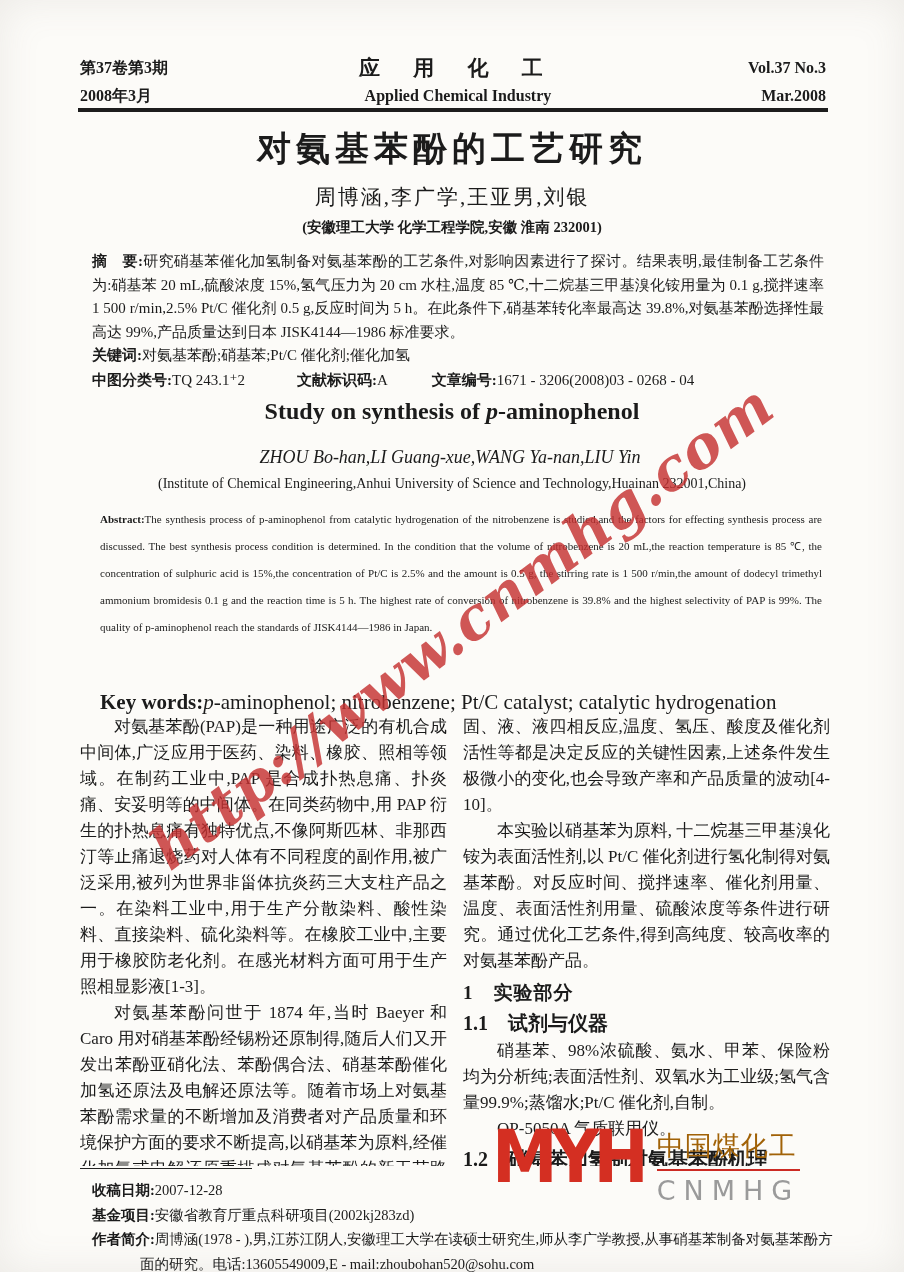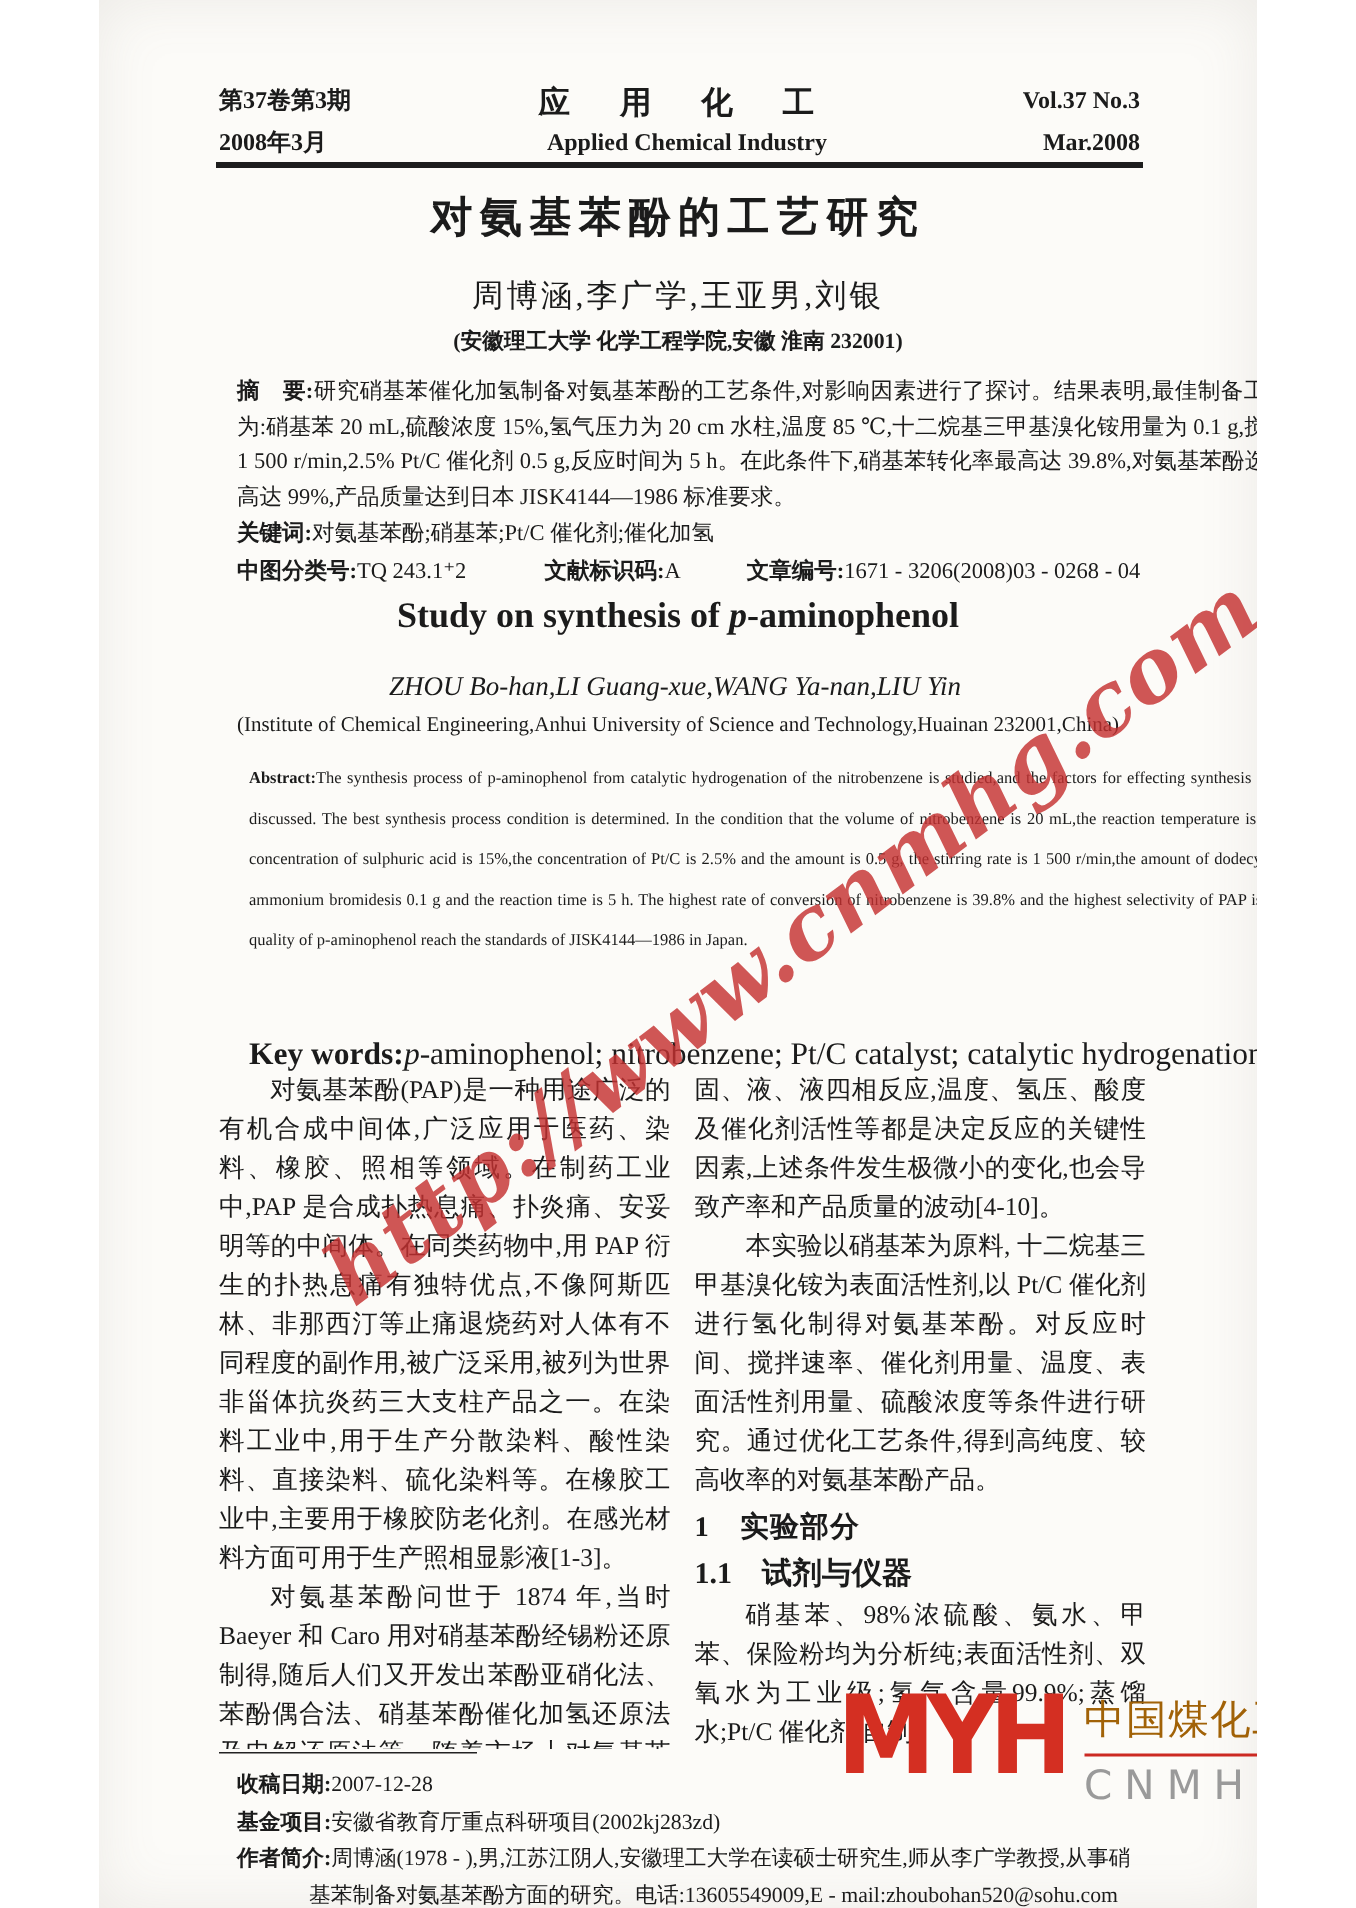--- a/index.html
+++ b/index.html
@@ -1,35 +1,35 @@
 <!DOCTYPE html>
 <html><head>
 <meta charset="utf-8">
 <style>
   html,body{margin:0;padding:0;background:#ffffff;}
   .page{
     position:relative;
-    width:772px;height:1272px;
+    width:904px;height:1272px;
     margin:0 auto;
     background:#fcfbf8;
     color:#1b1b1b;
     font-family:"Liberation Serif","DejaVu Serif",serif;
     overflow:hidden;
     box-shadow:inset 0 0 40px rgba(120,115,105,0.12);
   }
   
   .hdr{position:absolute;top:54px;left:80px;right:78px;display:flex;justify-content:space-between;align-items:flex-start;}
   .hdr .l,.hdr .r{font-size:16px;line-height:28px;font-weight:bold;}
   .hdr .r{text-align:right;}
   .hdr .c{text-align:center;}
   .hdr .c .jcn{font-size:21px;font-weight:bold;letter-spacing:14px;}
   .hdr .c .jen{font-size:16px;font-weight:bold;margin-top:5px;}
   .hdr-rule{position:absolute;top:108px;left:78px;right:76px;border-top:4px solid #1d1d1d;}
   
-  .title-cn{position:absolute;top:126px;left:0;right:0;text-align:center;font-size:28px;font-weight:bold;letter-spacing:5px;}
+  .title-cn{position:absolute;top:126px;left:0;right:0;text-align:center;font-size:34px;font-weight:bold;letter-spacing:5px;}
   .authors-cn{position:absolute;top:183px;left:0;right:0;text-align:center;font-size:21px;letter-spacing:2px;}
   .affil-cn{position:absolute;top:218px;left:0;right:0;text-align:center;font-size:14.5px;font-weight:bold;}
   
   .abs-cn{position:absolute;top:250px;left:92px;width:732px;font-size:15px;line-height:23.5px;text-align:justify;}
   .abs-cn .lbl,.kw-cn .lbl{font-weight:bold;}
   .kw-cn{position:absolute;top:346px;left:92px;width:732px;font-size:15px;}
   .class-line{position:absolute;top:371px;left:92px;width:732px;font-size:15px;}
   .class-line .lbl{font-weight:bold;}
   .class-line .gap1{margin-left:52px;}
   .class-line .gap2{margin-left:44px;}

